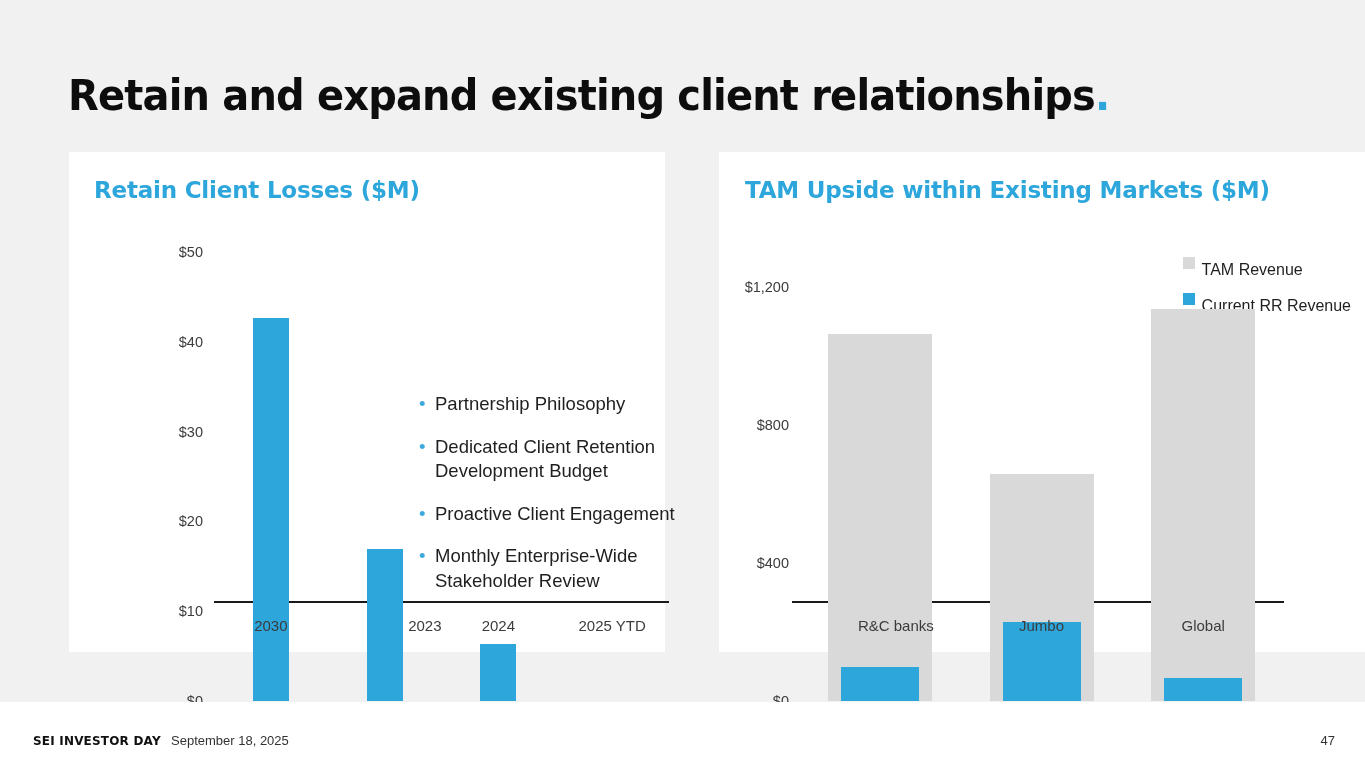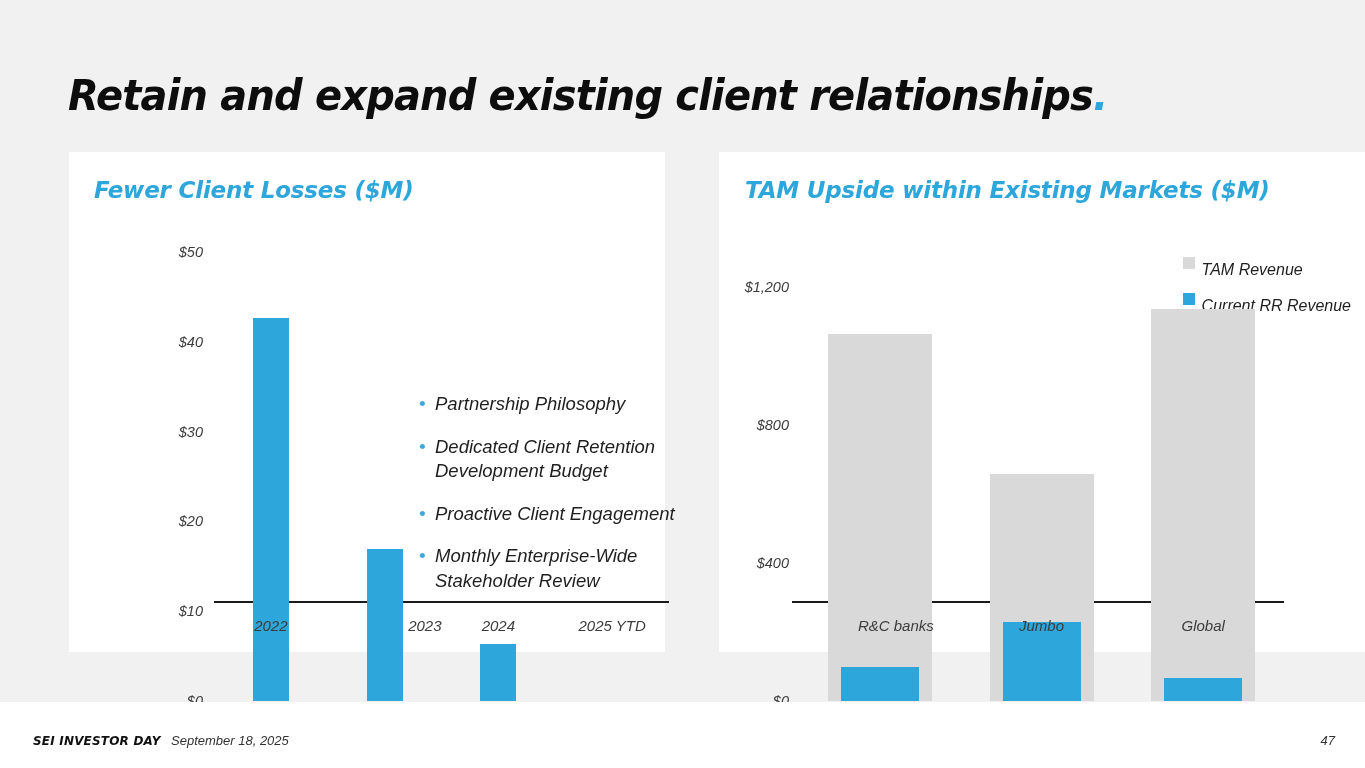--- a/index.html
+++ b/index.html
@@ -2,21 +2,21 @@
 <html><head>
 <meta charset="utf-8">
 <style>
   html,body{margin:0;padding:0;}
   body{
     width:1365px;height:768px;
     background:#f1f1f1;
     font-family:"Liberation Sans",sans-serif;
     overflow:hidden;position:relative;
   }
-  .slide{position:absolute;inset:0;background:#f1f1f1;font-style:italic;}
+  .slide{position:absolute;inset:0;background:#f1f1f1;}
 
   
   .slide-title{
     position:absolute;left:68px;top:70px;
     font-family:"DejaVu Sans",sans-serif;
     font-size:43px;font-weight:700;letter-spacing:-0.9px;
     color:#0d0d0d;white-space:nowrap;
     transform:scaleX(0.93);transform-origin:left center;
   }
   .slide-title .dot{color:#2ca6db;}
@@ -108,40 +108,40 @@
 <body>
 
 <div class="slide">
 
   <div class="slide-title">
     <span>Retain and expand existing client relationships</span><span class="dot">.</span>
   </div>
 
   <div class="card" id="card-left">
 
-    <div class="panel-title" id="left-panel-title">Fewer Client Losses ($M)</div>
+    <div class="panel-title" id="left-panel-title">Retain Client Losses ($M)</div>
 
     <div class="chart" id="chart-left">
 
       <div id="left-yticks">
           <div class="ytick" style="top: 449px;">$0</div>
           <div class="ytick" style="top: 359.2px;">$10</div>
           <div class="ytick" style="top: 269.4px;">$20</div>
           <div class="ytick" style="top: 179.6px;">$30</div>
           <div class="ytick" style="top: 89.8px;">$40</div>
           <div class="ytick" style="top: 0px;">$50</div>
         </div>
       <div class="axis-line" id="left-axis"></div>
       <div class="plot" id="left-plot">
           <div class="bar bar-blue" style="left: 38.875px; width: 36px; height: 383.446px;"></div>
           <div class="bar bar-blue" style="left: 152.625px; width: 36px; height: 151.762px;"></div>
           <div class="bar bar-blue" style="left: 266.375px; width: 36px; height: 57.472px;"></div>
         </div>
       <div id="left-xticks">
-          <div class="xtick" style="left: 0px; width: 113.75px;">2022</div>
+          <div class="xtick" style="left: 0px; width: 113.75px;">2030</div>
           <div class="xtick" style="left: 113.75px; width: 113.75px; text-align: right;">2023</div>
           <div class="xtick" style="left: 227.5px; width: 113.75px;">2024</div>
           <div class="xtick" style="left: 341.25px; width: 113.75px;">2025 YTD</div>
         </div>
 
     </div>
 
     <div class="bullets" id="left-bullets">
         <div class="bullet"><span class="dot">•</span><span>Partnership Philosophy</span></div>
         <div class="bullet"><span class="dot">•</span><span>Dedicated Client Retention Development Budget</span></div>

